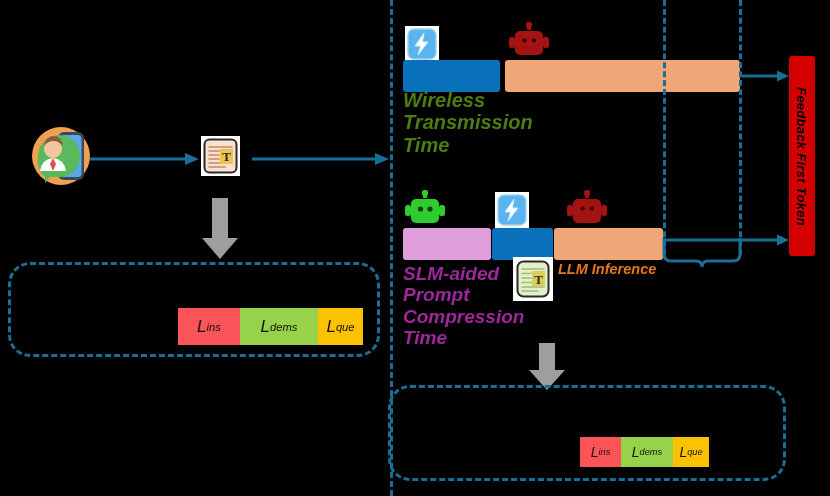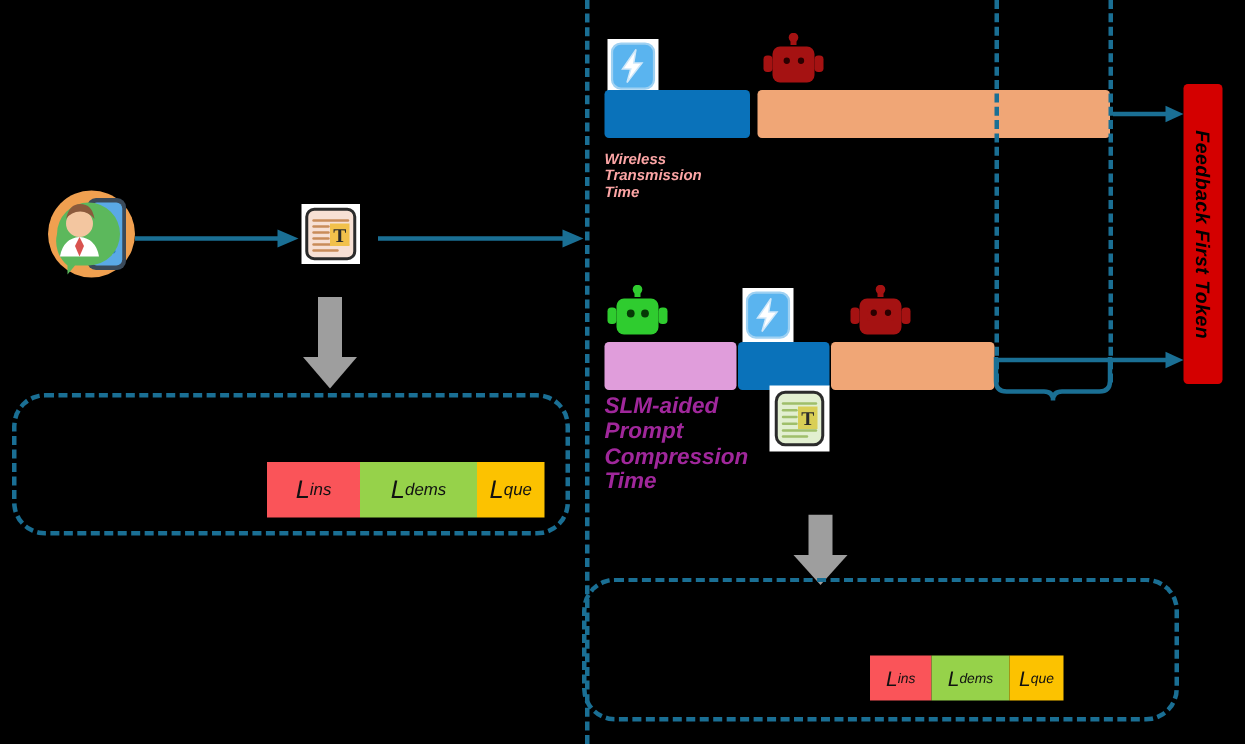--- a/index.html
+++ b/index.html
@@ -196,21 +196,21 @@
       </g>
       <rect x="13" y="16" width="18" height="8" rx="2" fill="#a51212"></rect>
       <circle cx="17.5" cy="18.5" r="2.1" fill="#2b0000"></circle>
       <circle cx="27" cy="18.5" r="2.1" fill="#2b0000"></circle>
     </svg>
   </div>
 
   <div class="abs bar" style="left:403px; top:60px; width:97px; height:32px; background:#0a72ba;"></div>
   <div class="abs bar" style="left:505px; top:60px; width:235px; height:32px; background:#f0a676;"></div>
 
-  <div class="abs lbl" style="left:403px; top:101px; width:110px; color:#fca5a5; font-size:10px;">Wireless
+  <div class="abs lbl" style="left:403px; top:89px; width:110px; color:#4d7c0f; font-size:20px;">Wireless
 Transmission
 Time</div>
 
   <div class="abs vdash-thin" style="left:663px; top:0px; height:255px;"></div>
   <div class="abs vdash-thin" style="left:739px; top:0px; height:255px;"></div>
 
   <div class="abs" style="left:742px; top:69px; width:48px; height:14px;">
     <svg width="48" height="14" viewBox="0 0 48 14">
       <line x1="0" y1="7" x2="36" y2="7" stroke="#1a6f94" stroke-width="3"></line>
       <path d="M35 1.5 L47 7 L35 12.5 Z" fill="#1a6f94"></path>
@@ -250,41 +250,42 @@
       <rect x="13" y="16" width="18" height="8" rx="2" fill="#a51212"></rect>
       <circle cx="17.5" cy="18.5" r="2.1" fill="#2b0000"></circle>
       <circle cx="27" cy="18.5" r="2.1" fill="#2b0000"></circle>
     </svg>
   </div>
 
   <div class="abs bar" style="left:403px; top:228px; width:88px; height:32px; background:#e09ddb;"></div>
   <div class="abs bar" style="left:492px; top:228px; width:61px; height:32px; background:#0a72ba;"></div>
   <div class="abs bar" style="left:554px; top:228px; width:109px; height:32px; background:#f0a676;"></div>
 
-  <div class="abs lbl" style="left:403px; top:263px; width:110px; color:#a0279b; font-size:15px;">SLM-aided
+  <div class="abs lbl" style="left:403px; top:263px; width:110px; color:#a0279b; font-size:19px;">SLM-aided
 Prompt
 Compression
 Time</div>
 
   <div class="abs chip" style="left:513px; top:257px; width:40px; height:44px; background:#ffffff;">
     <svg width="34" height="38" viewBox="0 0 34 38">
       <rect x="1.5" y="1.5" width="31" height="35" rx="6" fill="#e2efd0" stroke="#2b2b2b" stroke-width="2"></rect>
       <g stroke="#9fbf6a" stroke-width="1.6" stroke-linecap="round">
         <line x1="6" y1="9" x2="28" y2="9"></line>
         <line x1="6" y1="13.5" x2="15" y2="13.5"></line>
         <line x1="6" y1="18" x2="15" y2="18"></line>
         <line x1="6" y1="22.5" x2="15" y2="22.5"></line>
         <line x1="6" y1="27" x2="28" y2="27"></line>
         <line x1="6" y1="31" x2="22" y2="31"></line>
       </g>
       <rect x="16" y="11" width="13" height="15" fill="#d9cf56"></rect>
       <text x="22.5" y="23.5" font-family="'Liberation Serif',serif" font-size="13" font-weight="bold" fill="#2b2b2b" text-anchor="middle">T</text>
     </svg>
   </div>
 
+  <div class="abs lbl" style="left:558px; top:261px; width:180px; color:#e8761a; font-size:14.5px;">LLM Inference</div>
 
   <div class="abs" style="left:664px; top:233px; width:126px; height:14px;">
     <svg width="126" height="14" viewBox="0 0 126 14">
       <line x1="0" y1="7" x2="114" y2="7" stroke="#1a6f94" stroke-width="3"></line>
       <path d="M113 1.5 L125 7 L113 12.5 Z" fill="#1a6f94"></path>
     </svg>
   </div>
 
   <div class="abs" style="left:662px; top:238px; width:80px; height:30px;">
     <svg width="80" height="30" viewBox="0 0 80 30">

